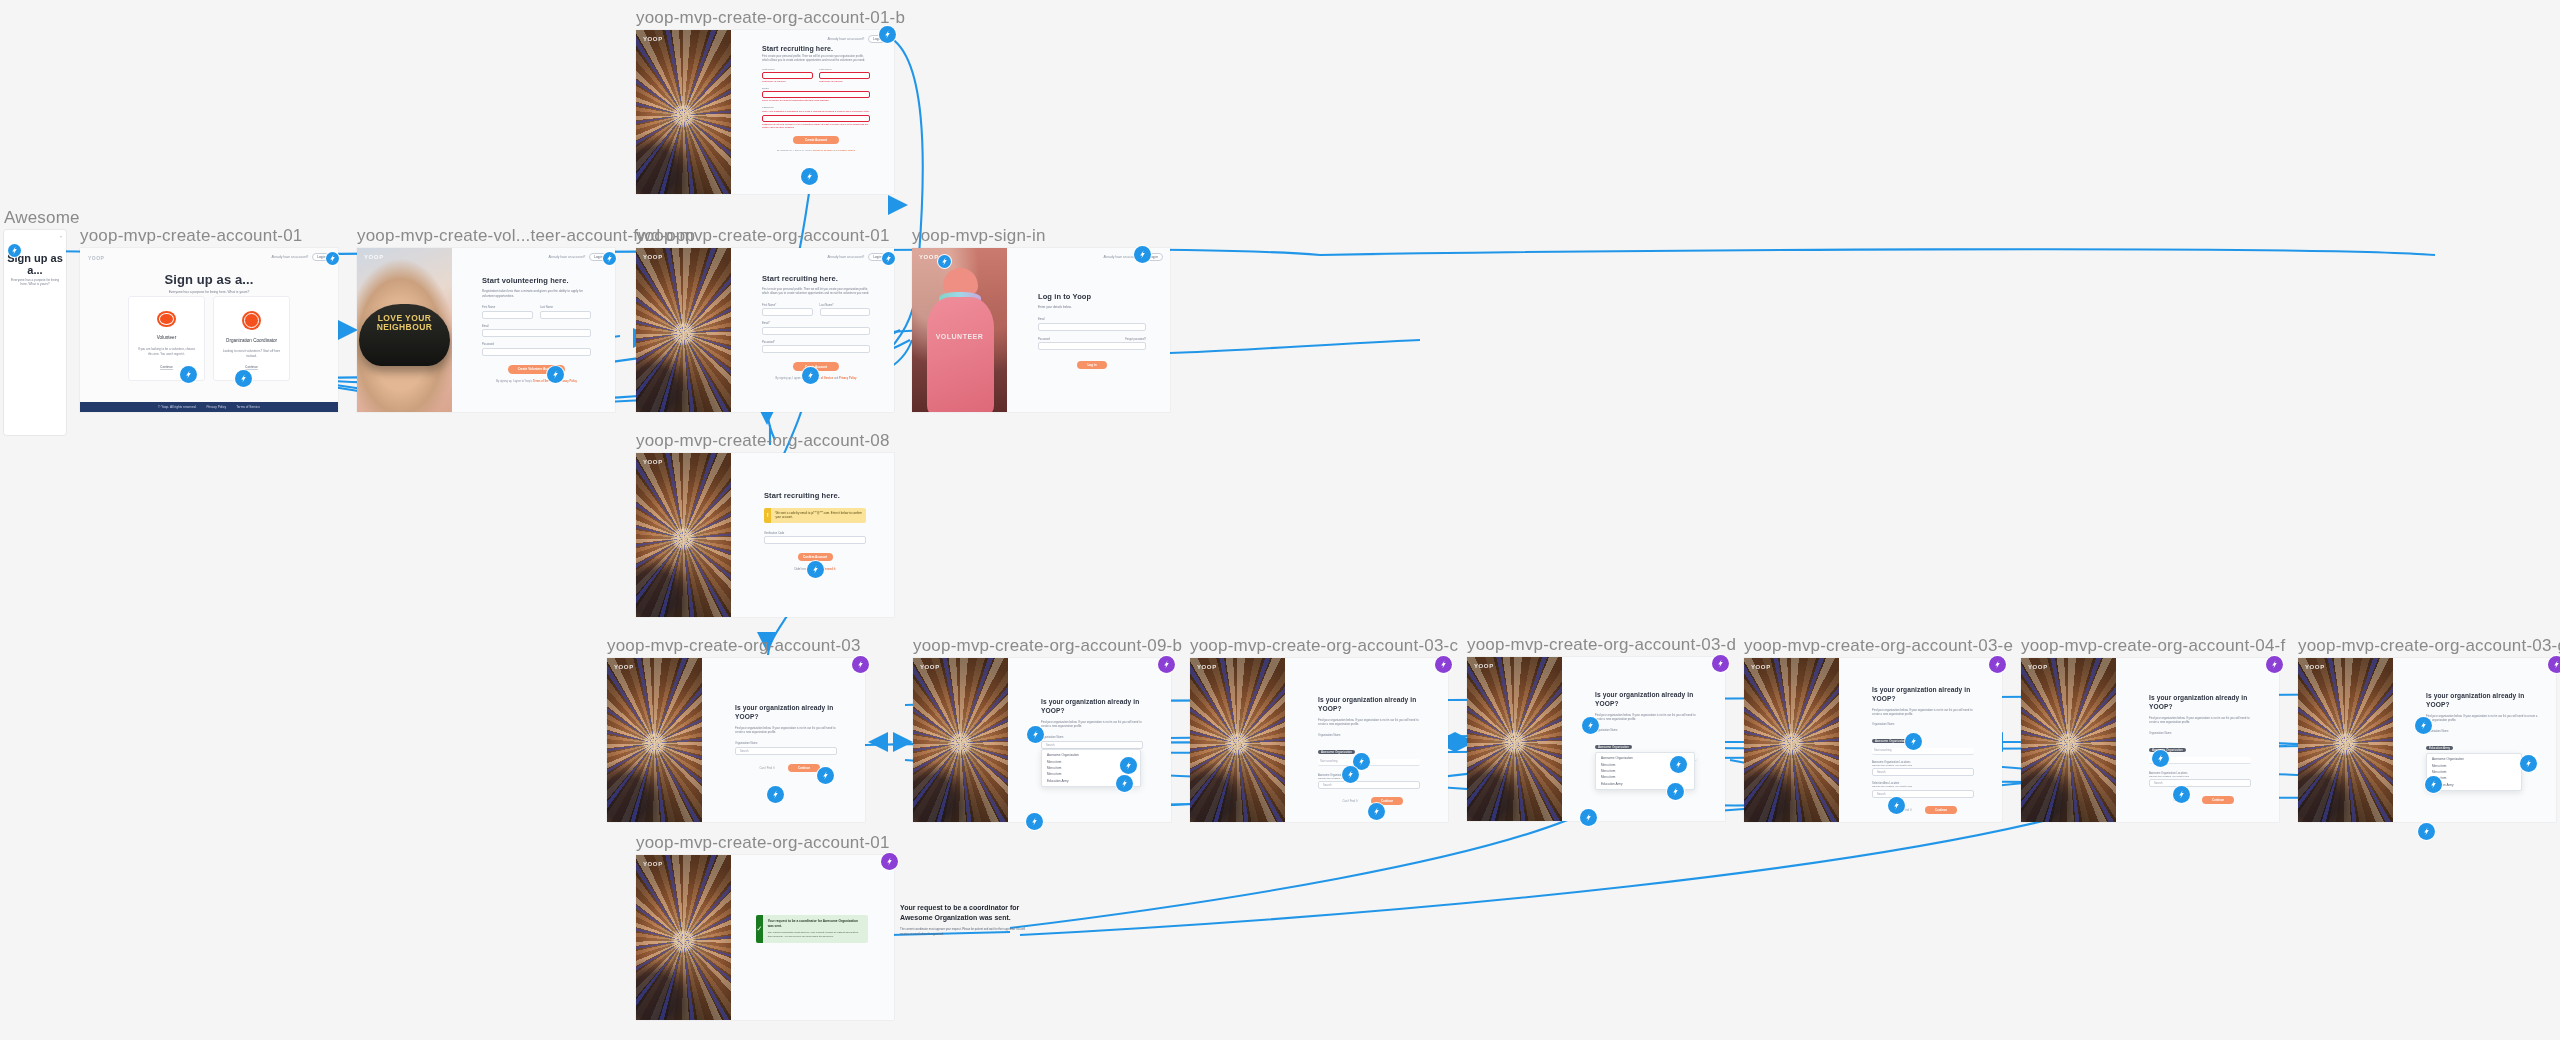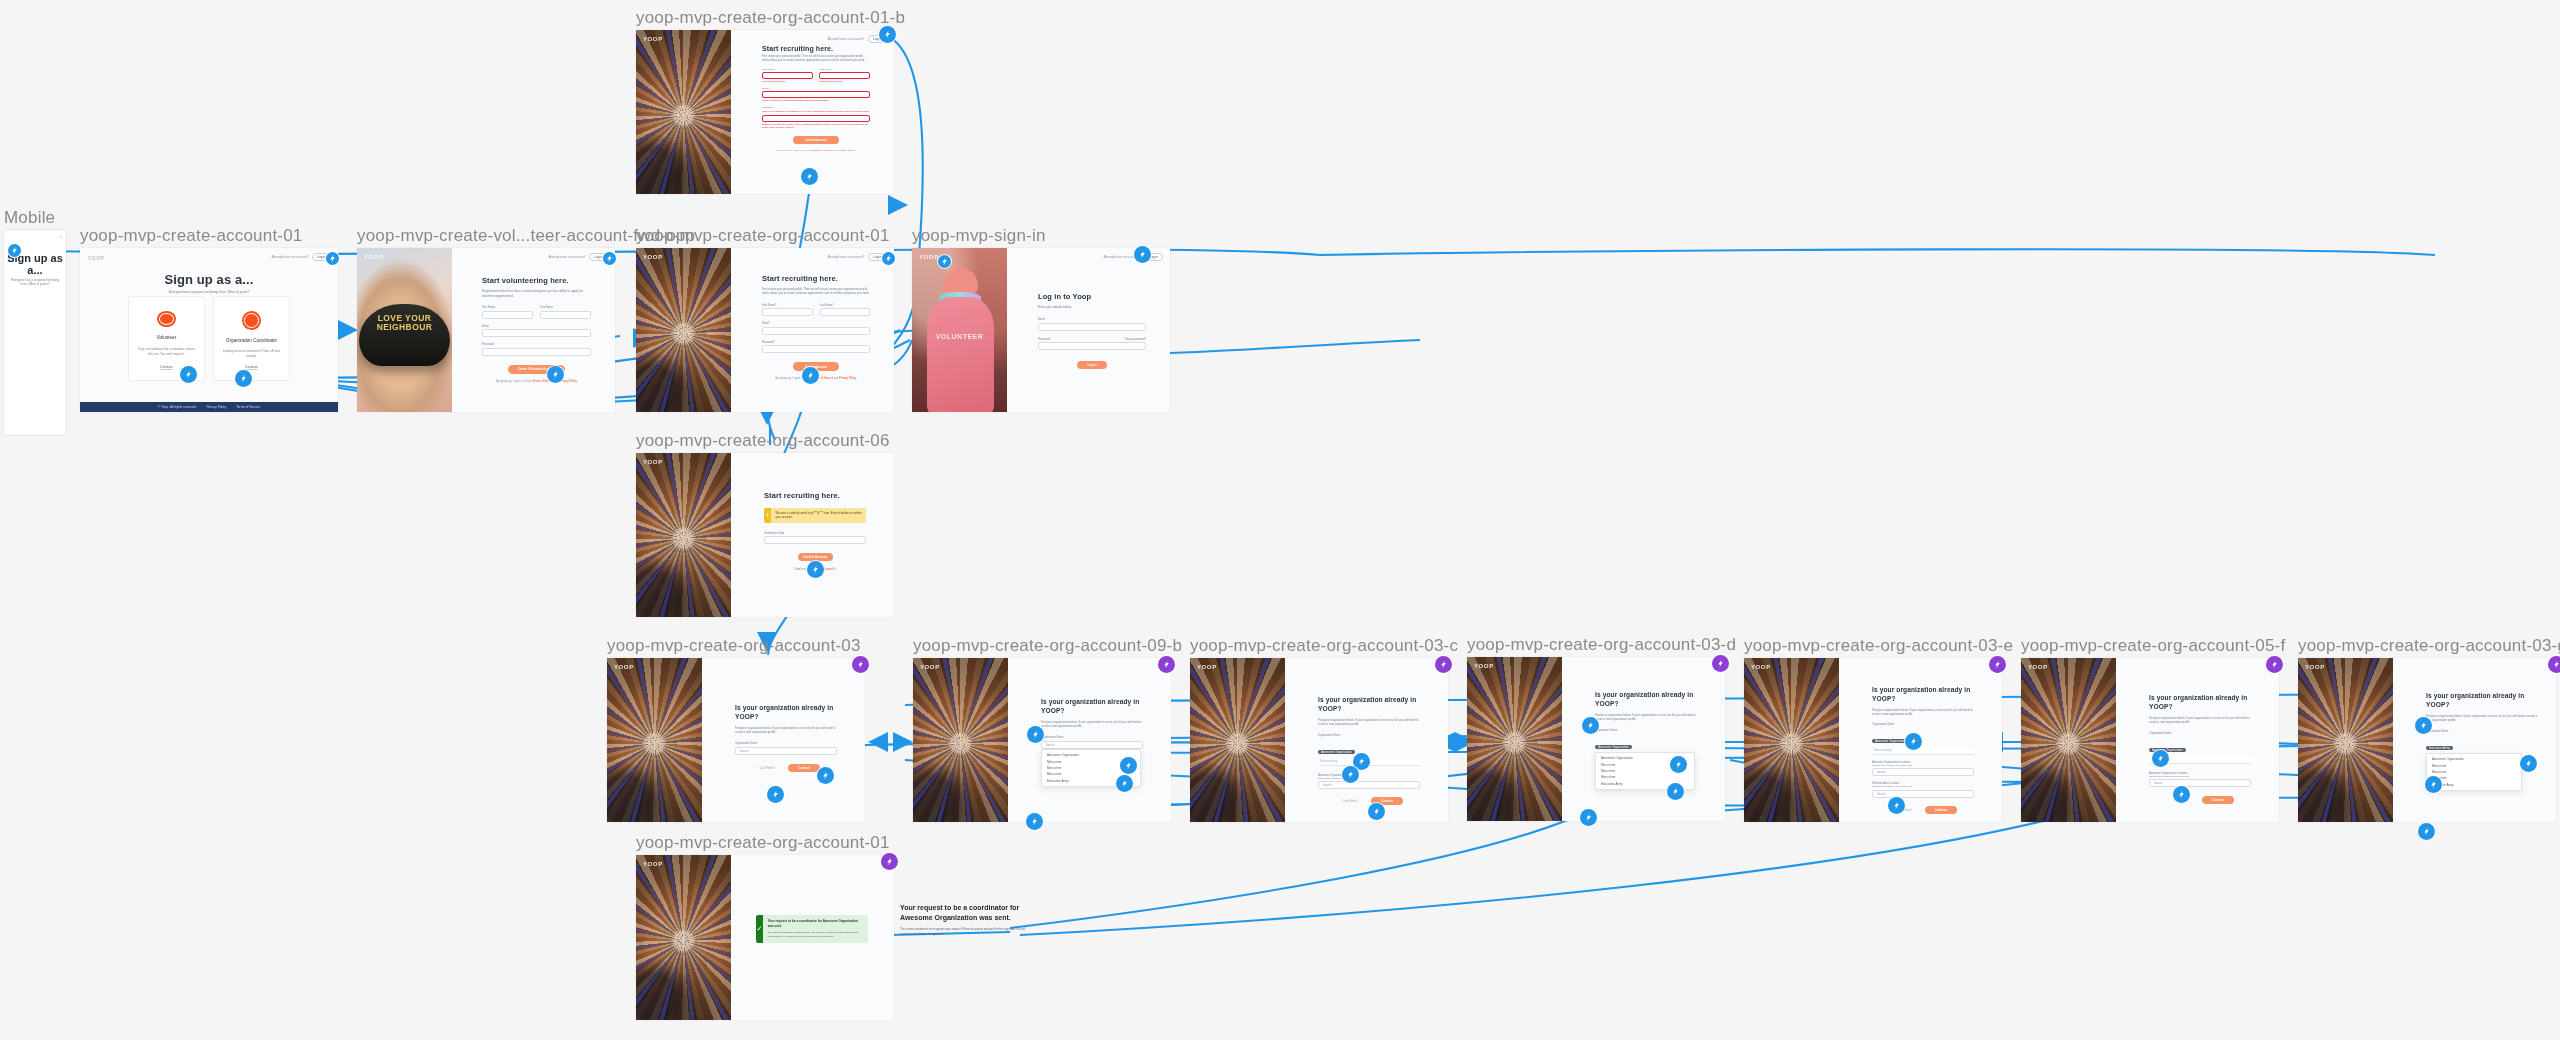--- a/index.html
+++ b/index.html
@@ -225,21 +225,21 @@
     <polygon points="888,732 888,752 868,742" fill="#2196e8"></polygon>
     <polygon points="1455,732 1455,752 1435,742" fill="#2196e8"></polygon>
     <polygon points="1455,732 1455,752 1475,742" fill="#2196e8"></polygon>
     <polygon points="2003,732 2003,752 1983,742" fill="#2196e8"></polygon>
     <polygon points="2380,726 2380,746 2400,736" fill="#2196e8"></polygon>
     <polygon points="2547,734 2547,754 2527,744" fill="#2196e8"></polygon>
     <polygon points="888,928 888,948 868,938" fill="#2196e8"></polygon>
   </svg>
 
   <div class="frame" style="left:4px; top:230px; width:62px; height:205px;">
-    <div class="frame-label">Mobile</div>
+    <div class="frame-label">Awesome</div>
     <div class="mobile-frame" style="inset:0;">
       <div style="position:absolute; top:4px; right:4px; font-size:4px; color:#9aa1b0;">×</div>
       <div style="position:absolute; top:22px; left:0; width:100%; text-align:center;">
         <div style="font-size:11px; font-weight:700; color:#242a36;">Sign up as a...</div>
         <div style="font-size:3.2px; color:#7c8393; padding:0 6px; margin-top:2px; line-height:1.3;">Everyone has a purpose for being here. What is yours?</div>
       </div>
     </div>
     <div class="dot sm" style="left:4px; top:14px;">
       <svg viewBox="0 0 16 16">
           <path d="M10 1l-1.6 4.4H12L6 15l1.6-5.2H4L10 1z"></path>
@@ -520,21 +520,21 @@
         </svg>
     </div>
     <div class="dot sm" style="left:26px; top:7px;">
       <svg viewBox="0 0 16 16">
           <path d="M10 1l-1.6 4.4H12L6 15l1.6-5.2H4L10 1z"></path>
         </svg>
     </div>
   </div>
 
   <div class="frame" style="left:636px; top:453px; width:258px; height:164px;">
-    <div class="frame-label">yoop-mvp-create-org-account-06</div>
+    <div class="frame-label">yoop-mvp-create-org-account-08</div>
     <div class="frame-body">
       <div class="hero" style="width:95px;">
         <div class="hero-hands"></div>
         <div class="hero-logo">YOOP</div>
       </div>
       <div class="panel">
         <div style="position:absolute; left:33px; right:28px; top:38px;">
           <div class="h1" style="font-size:7.5px;">Start recruiting here.</div>
           <div class="banner-warn" style="margin-top:8px;">
             <div class="bar">!</div>
@@ -812,21 +812,21 @@
         </svg>
     </div>
     <div class="dot md" style="left:144px; top:139px;">
       <svg viewBox="0 0 16 16">
           <path d="M10 1l-1.6 4.4H12L6 15l1.6-5.2H4L10 1z"></path>
         </svg>
     </div>
   </div>
 
   <div class="frame" style="left:2021px; top:658px; width:258px; height:164px;">
-    <div class="frame-label">yoop-mvp-create-org-account-05-f</div>
+    <div class="frame-label">yoop-mvp-create-org-account-04-f</div>
     <div class="frame-body">
       <div class="hero" style="width:95px;">
         <div class="hero-hands"></div>
         <div class="hero-logo">YOOP</div>
       </div>
       <div class="panel">
         <div style="position:absolute; left:33px; right:28px; top:36px;">
           <div class="h1" style="font-size:6.6px; line-height:1.35;">Is your organization already in YOOP?</div>
           <div class="sub" style="font-size:2.8px; margin-top:4px; line-height:1.5;">Find your organization below. If your organization is not in our list you will need to create a new organization profile.</div>
           <div style="margin-top:8px;">

